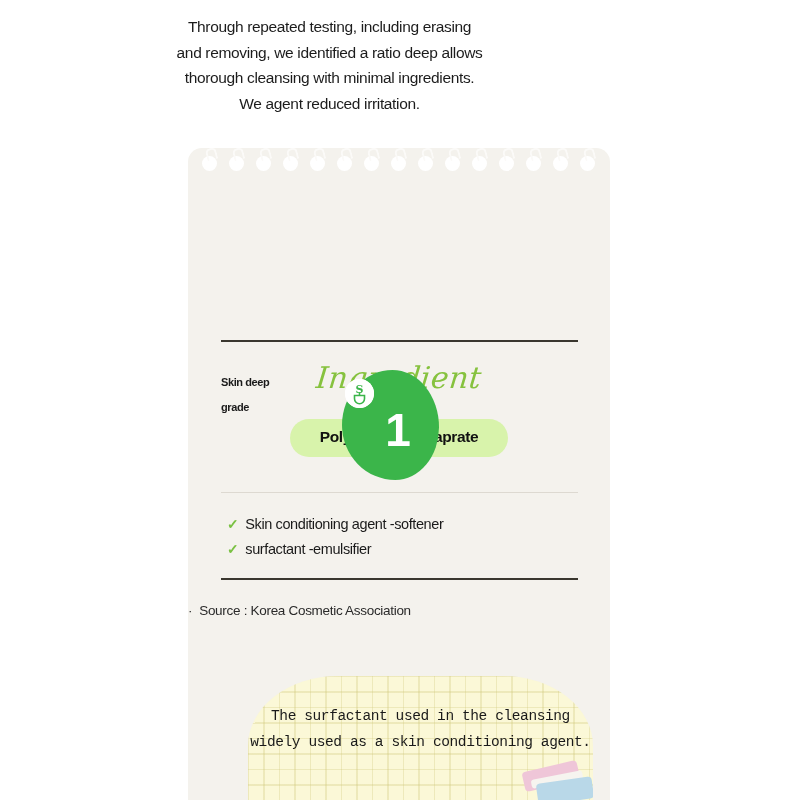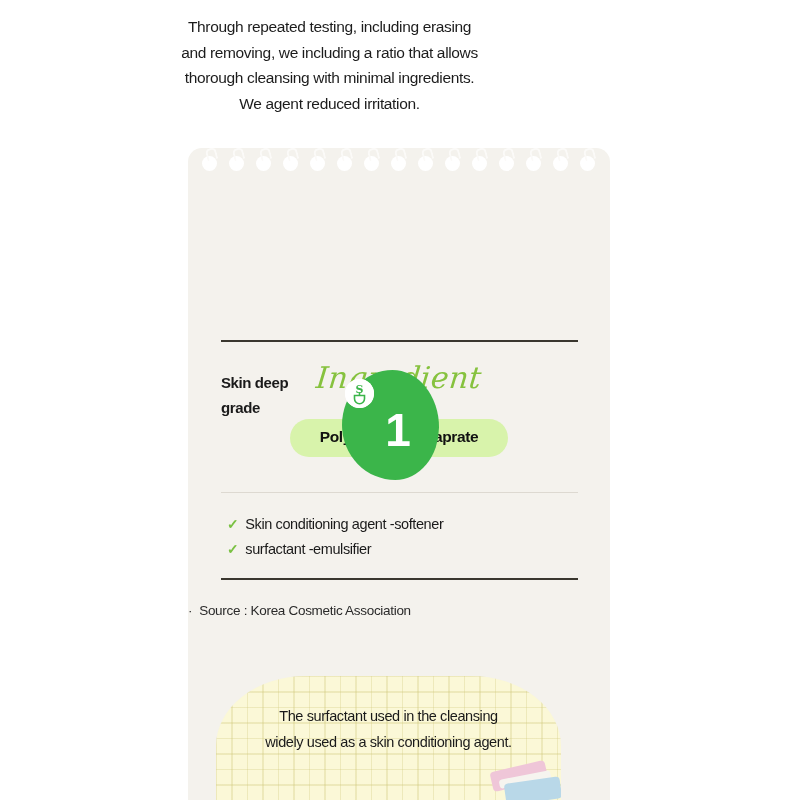--- a/index.html
+++ b/index.html
@@ -128,21 +128,21 @@
   .row {
     position: absolute;
     left: 33px;
     width: 357px;
     display: flex;
     align-items: flex-start;
   }
   .row-label {
     width: 115px;
     flex: none;
-    font-size: 15px;
+    font-size: 11px;
     font-weight: bold;
     letter-spacing: -0.4px;
     line-height: 25px;
     color: #1a1a1a;
   }
   #row-grade    { top: 222px; }
   #row-purpose  { top: 363px; }
 
   
   .blob-wrap {
@@ -219,30 +219,31 @@
     text-align: left;
     font-size: 13.5px;
     letter-spacing: -0.3px;
     color: #2a2a2a;
   }
   .source .dot { margin-right: 7px; }
 
   
   .note {
     position: absolute;
-    left: 28px;
+    left: 60px;
     top: 528px;
     width: 345px;
     height: 124px;
     background:
       repeating-linear-gradient(to right, rgba(206,198,120,.30) 0 1px, transparent 1px 15.5px),
       repeating-linear-gradient(to bottom, rgba(206,198,120,.30) 0 1px, transparent 1px 15.5px),
       #fbf8d7;
     border-radius: 90px 90px 0 0 / 70px 70px 0 0;
     overflow: hidden;
+    font-family: Liberation Mono, monospace;
   }
   .note-text {
     position: absolute;
     top: 28px;
     left: 0;
     width: 345px;
     text-align: center;
     font-size: 14.5px;
     line-height: 25.5px;
     letter-spacing: -0.4px;
@@ -287,21 +288,21 @@
     background: #f6f4ef;
     border-radius: 3px;
     transform: rotate(-11deg);
   }
 </style>
 </head>
 <body>
 
 <div class="intro">
   <div>Through repeated testing, including erasing</div>
-  <div>and removing, we including a ratio that allows</div>
+  <div>and removing, we identified a ratio deep allows</div>
   <div>thorough cleansing with minimal ingredients.</div>
   <div>We agent reduced irritation.</div>
 </div>
 
 <div class="notepad">
 
   <div class="holes">
     <span class="hole" style="left:14px"></span>
     <span class="hole" style="left:41px"></span>
     <span class="hole" style="left:68px"></span>

